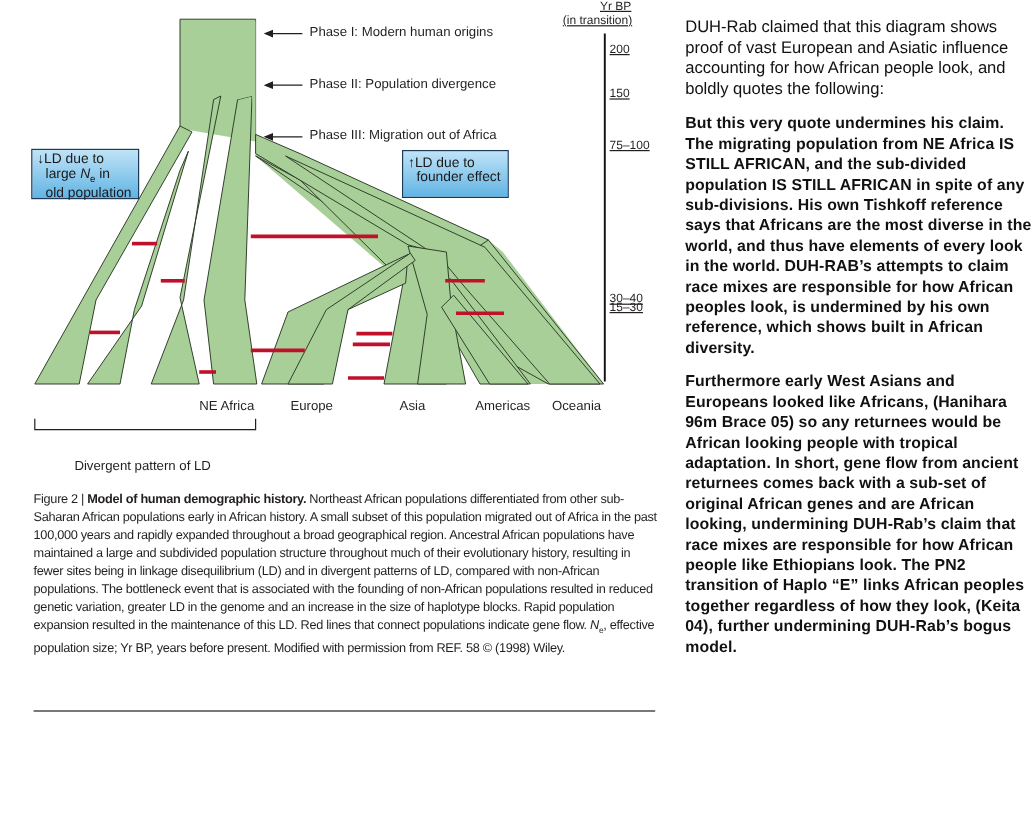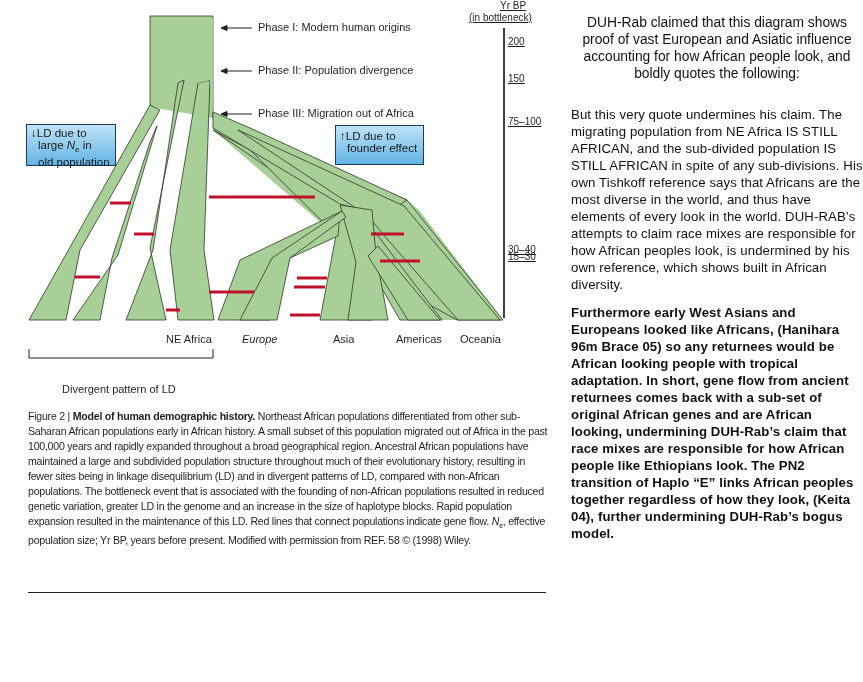--- a/index.html
+++ b/index.html
@@ -10,23 +10,23 @@
   .axis-lbl { font-size: 10px; text-decoration: underline; }
   .ld-box { position: absolute; border: 1px solid #1d3a5a; background: linear-gradient(180deg, #bfe3f7 0%, #62b4e4 100%); font-size: 11.5px; line-height: 12px; padding: 2px 4px; color: #1a1a1a; box-sizing: border-box; }
   .ld-box .arrow { font-weight: bold; }
   #ss-box { position: absolute; left: 45px; top: 362px; width: 154px; height: 18px; border: 1px solid #3a3020; background: #e9dcb8; box-sizing: border-box; font-size: 11px; text-align: center; line-height: 16px; }
   #caption { position: absolute; left: 28px; top: 409px; width: 250%; max-width: 520px; font-size: 10.6px; line-height: 15px; letter-spacing: -0.25px; color: #231f20; }
   #caption .fig { font-weight: normal; }
   #caption b { font-weight: bold; }
   #caption-rule { position: absolute; left: 28px; top: 592px; width: 242px; height: 0; border-top: 1px solid #231f20; }
   #caption-rule2 { position: absolute; left: 270px; top: 592px; width: 276px; height: 0; border-top: 1px solid #231f20; }
   #commentary { position: absolute; left: 571px; top: 14px; width: 292px; color: #111; }
-  #intro { font-size: 13.8px; line-height: 17px; margin: 0; text-align: center; }
+  #intro { font-size: 13.8px; line-height: 17px; margin: 0; }
   #quote { font-size: 13.8px; line-height: 17px; font-style: italic; font-weight: bold; margin: 39px 0 0 0; }
-  #para1 { font-size: 13.2px; line-height: 17px; font-weight: normal; margin: 24px 0 0 0; letter-spacing: 0.1px; }
+  #para1 { font-size: 13.2px; line-height: 17px; font-weight: bold; margin: 12px 0 0 0; letter-spacing: 0.1px; }
   #para2 { font-size: 13.2px; line-height: 17px; font-weight: bold; margin: 11px 0 12px 0; letter-spacing: 0.1px; }
 </style>
 </head>
 <body>
 
 <div id="diagram">
   <svg width="560" height="400" viewBox="0 0 560 400" style="position:absolute;left:0;top:0;">
     <g fill="#a8cf98" stroke="#2b3a26" stroke-width="0.8" stroke-linejoin="round">
 
       <path d="M150,16 L213,16 L213,118 L150,107 Z" stroke="none"></path>
@@ -90,40 +90,40 @@
     <line x1="504" y1="28" x2="504" y2="318" stroke="#111" stroke-width="1.6"></line>
 
     <path d="M29,349 L29,358 L213,358 L213,349" fill="none" stroke="#231f20" stroke-width="1"></path>
   </svg>
 
   <span class="lbl phase" style="left:258px;top:21px;">Phase I: Modern human origins</span>
   <span class="lbl phase" style="left:258px;top:64px;">Phase II: Population divergence</span>
   <span class="lbl phase" style="left:258px;top:107px;">Phase III: Migration out of Africa</span>
 
   <span class="lbl axis-lbl" style="left:500px;top:0px;">Yr BP</span>
-  <span class="lbl axis-lbl" style="left:469px;top:12px;">(in bottleneck)</span>
+  <span class="lbl axis-lbl" style="left:469px;top:12px;">(in transition)</span>
   <span class="lbl axis-lbl" style="left:508px;top:36px;">200</span>
   <span class="lbl axis-lbl" style="left:508px;top:73px;">150</span>
   <span class="lbl axis-lbl" style="left:508px;top:116px;">75–100</span>
   <span class="lbl axis-lbl" style="left:508px;top:215px;margin-top:29px;">30–40</span>
   <span class="lbl axis-lbl" style="left:508px;top:251px;">15–30</span>
 
   <div class="ld-box" style="left:335px;top:125px;width:89px;height:40px;padding-top:4px;">
     <div><span class="arrow">↑</span><span>LD due to</span></div>
     <div style="padding-left:7px;">founder effect</div>
   </div>
 
   <div class="ld-box" style="left:26px;top:124px;width:90px;height:42px;">
     <div><span class="arrow">↓</span><span>LD due to</span></div>
     <div style="padding-left:7px;"><span>large </span><i>N</i><sub style="font-size:8px;">e</sub><span> in</span></div>
     <div style="padding-left:7px;">old population</div>
   </div>
 
   <span class="lbl" style="left:166px;top:333px;">NE Africa</span>
-  <span class="lbl" style="left:242px;top:333px;font-style:italic;">Europe</span>
+  <span class="lbl" style="left:242px;top:333px;">Europe</span>
   <span class="lbl" style="left:333px;top:333px;">Asia</span>
   <span class="lbl" style="left:396px;top:333px;">Americas</span>
   <span class="lbl" style="left:460px;top:333px;">Oceania</span>
 
   <span class="lbl" style="left:62px;top:383px;">Divergent pattern of LD</span>
 </div>
 
 <div id="caption" style="width:520px;">
   <span class="fig">Figure 2 | </span><b>Model of human demographic history.</b><span> Northeast African populations differentiated from other sub-Saharan African populations early in African history. A small subset of this population migrated out of Africa in the past 100,000 years and rapidly expanded throughout a broad geographical region. Ancestral African populations have maintained a large and subdivided population structure throughout much of their evolutionary history, resulting in fewer sites being in linkage disequilibrium (LD) and in divergent patterns of LD, compared with non-African populations. The bottleneck event that is associated with the founding of non-African populations resulted in reduced genetic variation, greater LD in the genome and an increase in the size of haplotype blocks. Rapid population expansion resulted in the maintenance of this LD. Red lines that connect populations indicate gene flow. </span><i>N</i><sub style="font-size:7px;">e</sub><span>, effective population size; Yr BP, years before present. Modified with permission from REF. 58 © (1998) Wiley.</span>
 </div>

